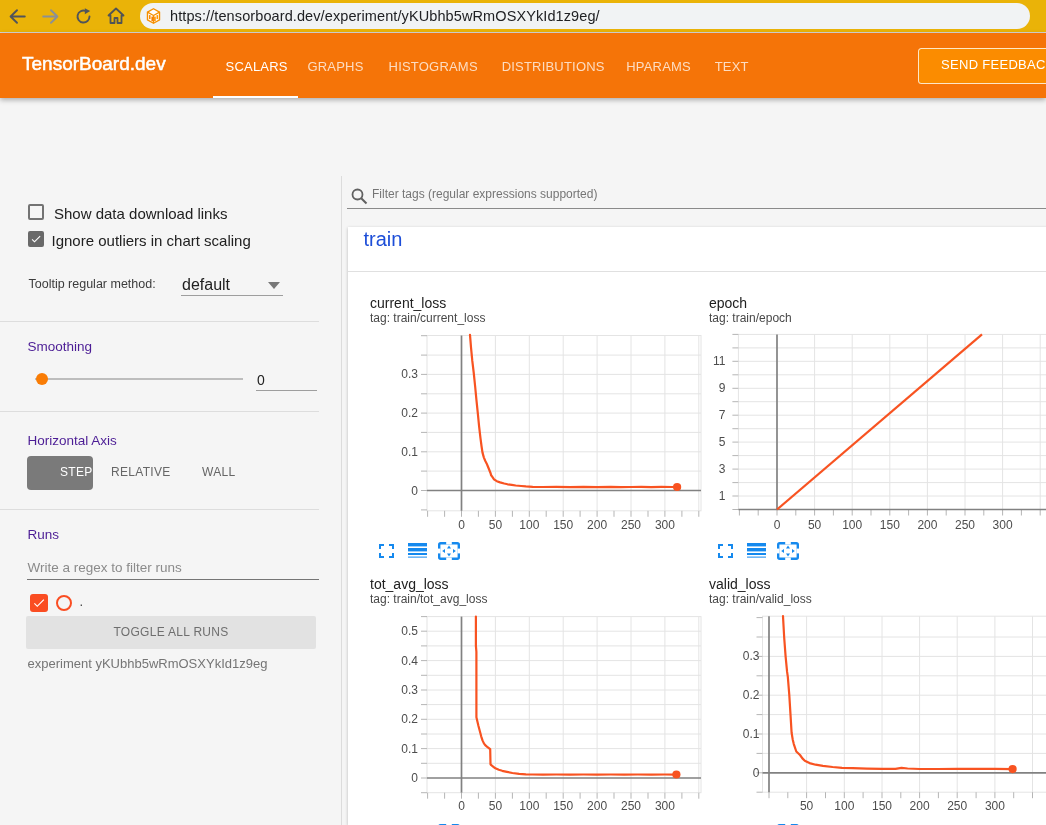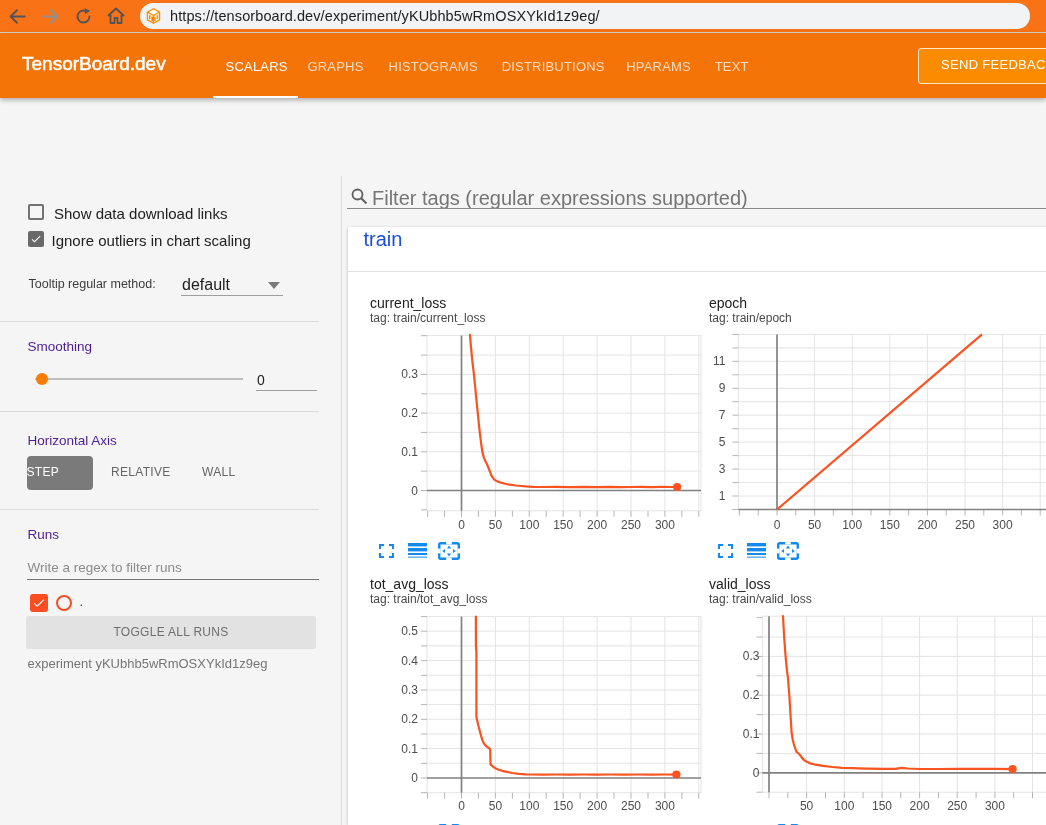--- a/index.html
+++ b/index.html
@@ -1,33 +1,33 @@
 <!DOCTYPE html>
 <html><head><meta charset="utf-8"><style>
 *{margin:0;padding:0;box-sizing:border-box}
 body{font-family:"Liberation Sans",sans-serif;}
 #page{position:relative;width:1046px;height:825px;overflow:hidden;background:#f5f5f5}
-#browser{position:absolute;left:0;top:0;width:1046px;height:33px;background:#f97316;border-bottom:1px solid #d5d5d5}
+#browser{position:absolute;left:0;top:0;width:1046px;height:33px;background:#eab308;border-bottom:1px solid #d5d5d5}
 #pill{position:absolute;left:140px;top:3px;width:890px;height:26px;border-radius:13px;background:#f1f3f4}
 #url{position:absolute;left:170px;top:7.5px;font-size:14.5px;letter-spacing:0.1px;color:#202124}
 #header{position:absolute;left:0;top:33px;width:1046px;height:65px;background:#f57408;box-shadow:0 2px 5px rgba(0,0,0,0.3);z-index:5}
 #logo{position:absolute;left:22px;top:20px;font-size:19px;font-weight:500;color:#fff;-webkit-text-stroke:0.5px #fff}
 .tab{position:absolute;top:26px;transform:translateX(-50%);font-size:13px;letter-spacing:0.2px;color:rgba(255,255,255,0.75)}
 .tab.active{color:#fff}
 #underline{position:absolute;left:212.6px;top:62.5px;width:85.4px;height:2.5px;background:#fff}
 #feedback{position:absolute;left:918px;top:15.2px;width:164px;height:35.7px;background:#fb8c00;border:1.5px solid rgba(255,255,255,0.78);border-radius:3.5px;color:#fff;font-size:13px;letter-spacing:0.3px;line-height:32.7px;text-indent:22px}
 #desc{position:absolute;left:0;top:97px;width:1046px;height:79px;background:#fff;border-bottom:1px solid #b0b0b0;box-shadow:0 2px 3px rgba(0,0,0,0.14);font-size:13px;color:#616161;padding:52px 0 0 21px}
 #sidebar{position:absolute;left:0;top:0;width:1046px;height:825px}
 #sideline{position:absolute;left:341px;top:176px;width:1px;height:649px;background:#dcdcdc}
 .cb{position:absolute;width:16px;height:16px;border:2px solid #737373;border-radius:2px}
 .cb.checked{background:#696969;border-color:#696969}
 .cblbl{position:absolute;font-size:15px;color:#212121}
 .sect{position:absolute;font-size:13.5px;color:#4c1d95}
 .hr{position:absolute;left:0;width:319px;height:1px;background:#ddd}
-#stepbtn{position:absolute;left:26.5px;top:456px;width:66px;height:33.5px;background:#7a7a7a;border-radius:4px;color:#fff;font-size:12px;letter-spacing:0.3px;text-align:left;line-height:33.5px}
+#stepbtn{position:absolute;left:26.5px;top:456px;width:66px;height:33.5px;background:#7a7a7a;border-radius:4px;color:#fff;font-size:12px;letter-spacing:0.3px;text-align:right;line-height:33.5px}
 .axbtn{position:absolute;top:456px;height:33.5px;color:#666;font-size:12px;letter-spacing:0.3px;line-height:33.5px}
 #runcb{position:absolute;left:30px;top:594px;width:18px;height:18px;background:#fa4d22;border-radius:3px}
 #runcircle{position:absolute;left:56px;top:594.8px;width:16px;height:16px;border:2.3px solid #fa4d22;border-radius:50%}
 #togglebtn{position:absolute;left:26px;top:616px;width:290px;height:33px;background:#e2e2e2;border-radius:2px;color:#6e6e6e;font-size:12px;letter-spacing:0.3px;text-align:center;line-height:33px}
 #main{position:absolute;left:0;top:0;width:1046px;height:825px}
 #card{position:absolute;left:347.5px;top:227px;width:712px;height:598px;background:#fff;box-shadow:0 1px 3px rgba(0,0,0,0.25)}
 .ctitle{position:absolute;font-size:14px;color:#212121}
 .ctag{position:absolute;font-size:12px;color:#484848}
 </style></head>
 <body>
@@ -108,21 +108,21 @@
 <div id="runcircle"></div>
 <div style="position:absolute;left:79.5px;top:594px;font-size:13px;color:#424242">.</div>
 <div id="togglebtn">TOGGLE ALL RUNS</div>
 <div style="position:absolute;left:27.5px;top:655.5px;font-size:13px;color:#757575">experiment yKUbhb5wRmOSXYkId1z9eg</div>
 </div>
 <div id="main">
 <svg style="position:absolute;left:351px;top:188px" width="17" height="17" viewBox="0 0 17 17">
 <circle cx="6.5" cy="6.5" r="5" fill="none" stroke="#616161" stroke-width="1.8"></circle>
 <line x1="10.2" y1="10.2" x2="15.5" y2="15.5" stroke="#616161" stroke-width="2"></line>
       </svg>
-<div style="position:absolute;left:372px;top:186.5px;font-size:20px;color:#757575">Filter tags (regular expressions supported)</div>
+<div style="position:absolute;left:372px;top:186.5px;font-size:12px;color:#757575">Filter tags (regular expressions supported)</div>
 <div style="position:absolute;left:347px;top:208px;width:699px;height:1px;background:#8a8a8a"></div>
 <div id="card"></div>
 <div style="position:absolute;left:363.5px;top:228px;font-size:20px;color:#1d4ed8">train</div>
 <div style="position:absolute;left:347.5px;top:270.5px;width:712px;height:1px;background:#e0e0e0"></div>
 <div class="ctitle" style="left:370px;top:294.5px">current_loss</div>
 <div class="ctag" style="left:370px;top:310.5px">tag: train/current_loss</div>
 <div class="ctitle" style="left:709px;top:294.5px">epoch</div>
 <div class="ctag" style="left:709px;top:310.5px">tag: train/epoch</div>
 <div class="ctitle" style="left:370px;top:575.5px">tot_avg_loss</div>
 <div class="ctag" style="left:370px;top:591.5px">tag: train/tot_avg_loss</div>

